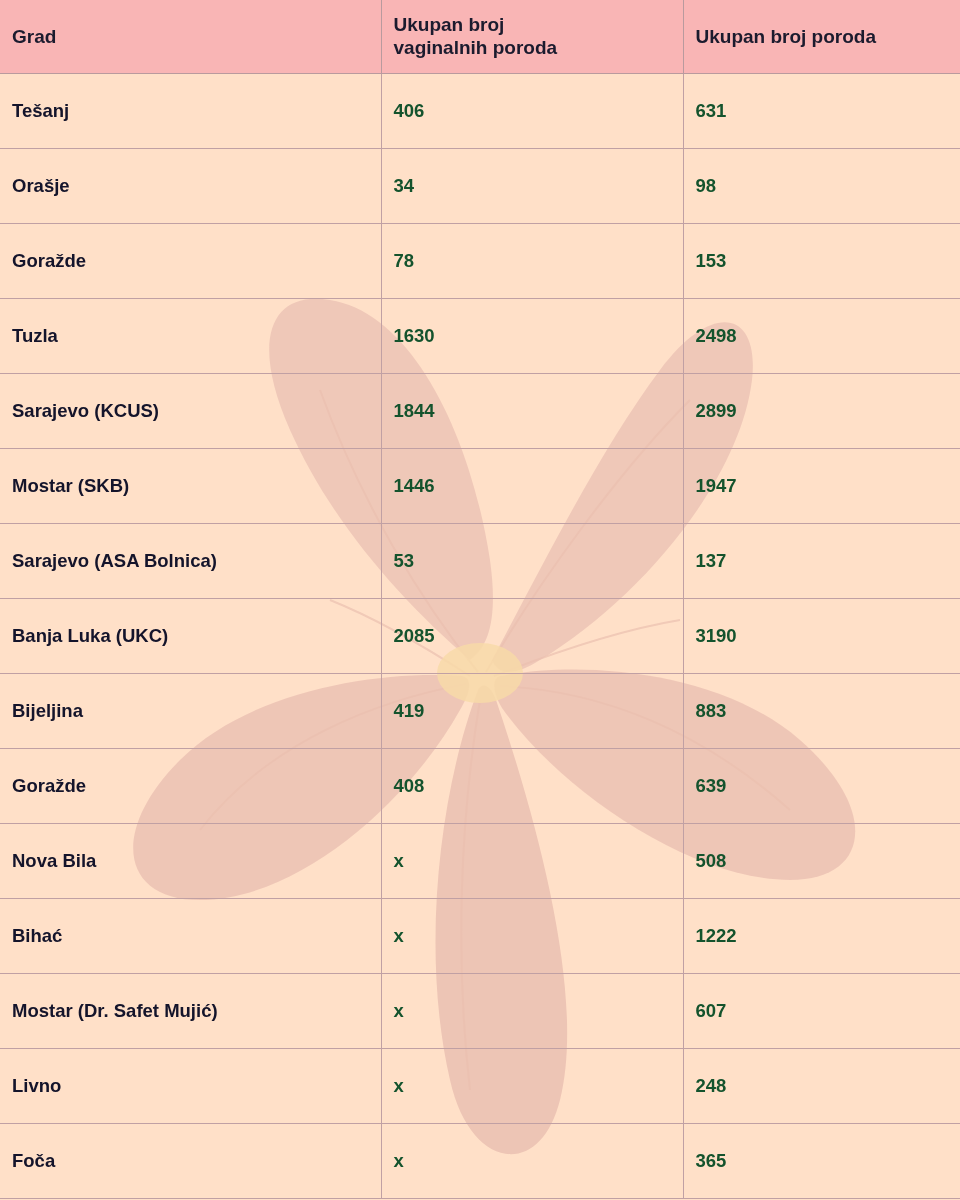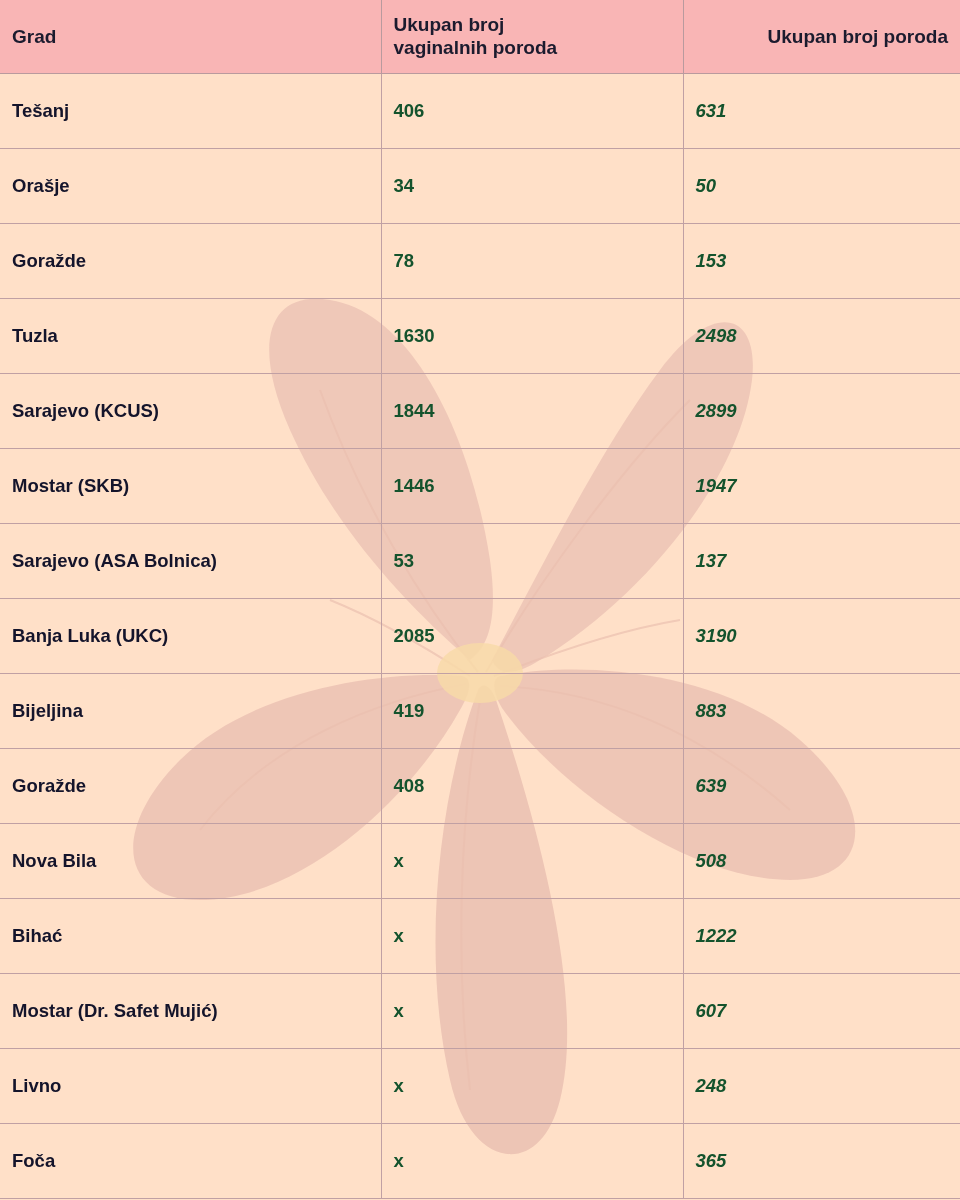--- a/index.html
+++ b/index.html
@@ -48,36 +48,36 @@
     font-weight: bold;
     text-align: left;
     padding: 13px 12px 14px 12px;
     line-height: 1.22;
     vertical-align: middle;
     border-right: 1px solid #b99a9e;
     border-bottom: 1px solid #b99a9e;
     height: 64px;
     box-sizing: border-box;
   }
-  thead th:last-child { border-right: none; text-align: right; }
+  thead th:last-child { border-right: none; }
 
   tbody td {
     background: transparent;
     font-size: 18.5px;
     font-weight: bold;
     padding: 26px 12px;
     height: 62px;
     box-sizing: border-box;
     vertical-align: middle;
     border-right: 1px solid #c0a0a4;
     border-bottom: 1px solid #c0a0a4;
     white-space: nowrap;
     overflow: hidden;
   }
-  tbody td:last-child { border-right: none; font-style: italic; }
+  tbody td:last-child { border-right: none; }
 
   tbody td.city  { color: #14142b; }
   tbody td.num   { color: #14532d; }
 </style>
 </head>
 <body>
 
 <svg id="flower-bg" viewBox="0 0 960 1200" preserveAspectRatio="none" aria-hidden="true">
   <g opacity="0.42">
 
@@ -122,21 +122,21 @@
     </thead>
     <tbody>
       <tr>
         <td class="city">Tešanj</td>
         <td class="num">406</td>
         <td class="num">631</td>
       </tr>
       <tr>
         <td class="city">Orašje</td>
         <td class="num">34</td>
-        <td class="num">50</td>
+        <td class="num">98</td>
       </tr>
       <tr>
         <td class="city">Goražde</td>
         <td class="num">78</td>
         <td class="num">153</td>
       </tr>
       <tr>
         <td class="city">Tuzla</td>
         <td class="num">1630</td>
         <td class="num">2498</td>

